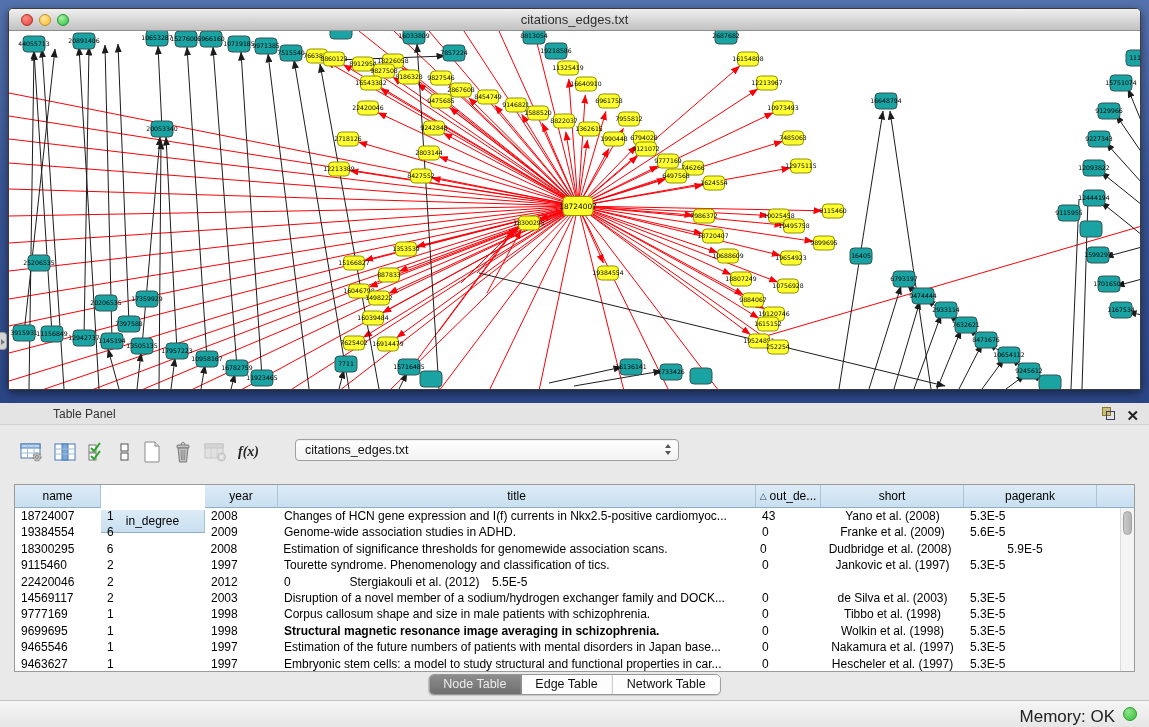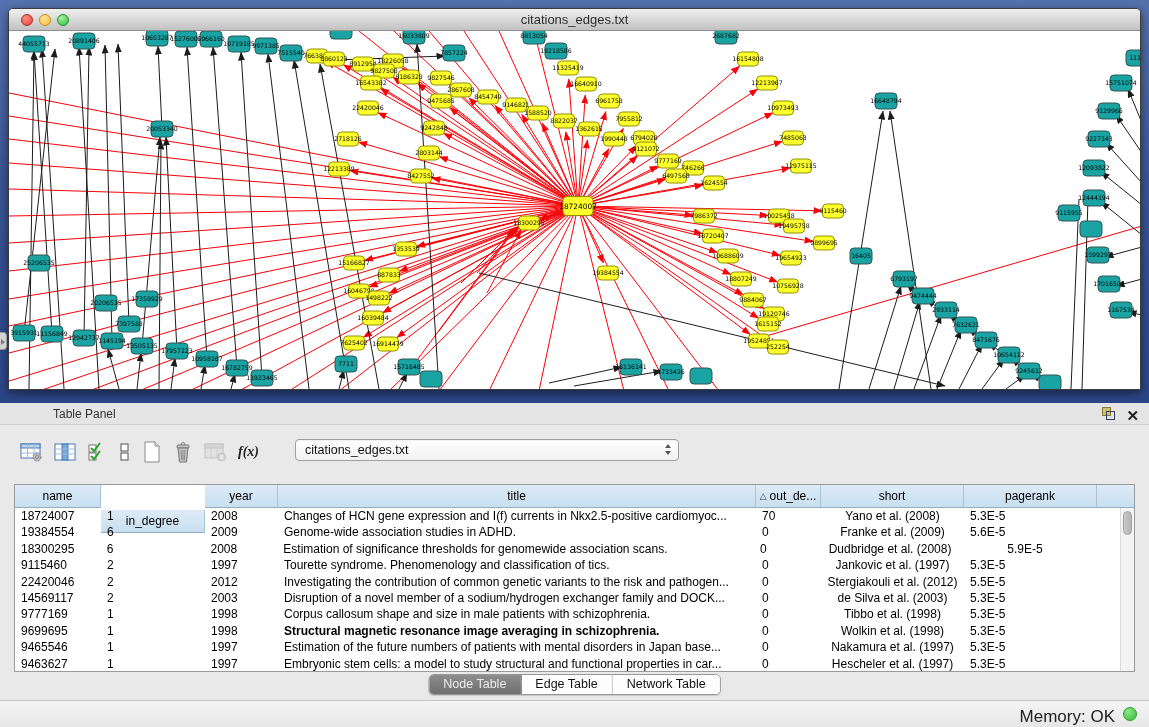--- a/index.html
+++ b/index.html
@@ -592,21 +592,21 @@
           <div class="hcell" style="width: 143px;">short</div>
           <div class="hcell" style="width: 133px;">pagerank</div>
           <div class="hcell" style="flex: 1 1 0%; border-right: none;"></div>
         </div>
       <div id="tbody">
           <div class="trow">
             <div class="tcell" style="width: 86px;">18724007</div>
             <div class="tcell" style="width: 104px;">1</div>
             <div class="tcell" style="width: 73px;">2008</div>
             <div class="tcell" style="width: 478px;">Changes of HCN gene expression and I(f) currents in Nkx2.5-positive cardiomyoc...</div>
-            <div class="tcell" style="width: 65px;">70</div>
+            <div class="tcell" style="width: 65px;">43</div>
             <div class="tcell c" style="width: 143px;">Yano et al. (2008)</div>
             <div class="tcell" style="width: 133px;">5.3E-5</div>
           </div>
           <div class="trow">
             <div class="tcell" style="width: 86px;">19384554</div>
             <div class="tcell" style="width: 104px;">6</div>
             <div class="tcell" style="width: 73px;">2009</div>
             <div class="tcell" style="width: 478px;">Genome-wide association studies in ADHD.</div>
             <div class="tcell" style="width: 65px;">0</div>
             <div class="tcell c" style="width: 143px;">Franke et al. (2009)</div>
@@ -627,21 +627,20 @@
             <div class="tcell" style="width: 73px;">1997</div>
             <div class="tcell" style="width: 478px;">Tourette syndrome. Phenomenology and classification of tics.</div>
             <div class="tcell" style="width: 65px;">0</div>
             <div class="tcell c" style="width: 143px;">Jankovic et al. (1997)</div>
             <div class="tcell" style="width: 133px;">5.3E-5</div>
           </div>
           <div class="trow">
             <div class="tcell" style="width: 86px;">22420046</div>
             <div class="tcell" style="width: 104px;">2</div>
             <div class="tcell" style="width: 73px;">2012</div>
-            <div class="tcell" style="width: 478px;">Investigating the contribution of common genetic variants to the risk and pathogen...</div>
             <div class="tcell" style="width: 65px;">0</div>
             <div class="tcell c" style="width: 143px;">Stergiakouli et al. (2012)</div>
             <div class="tcell" style="width: 133px;">5.5E-5</div>
           </div>
           <div class="trow">
             <div class="tcell" style="width: 86px;">14569117</div>
             <div class="tcell" style="width: 104px;">2</div>
             <div class="tcell" style="width: 73px;">2003</div>
             <div class="tcell" style="width: 478px;">Disruption of a novel member of a sodium/hydrogen exchanger family and DOCK...</div>
             <div class="tcell" style="width: 65px;">0</div>

